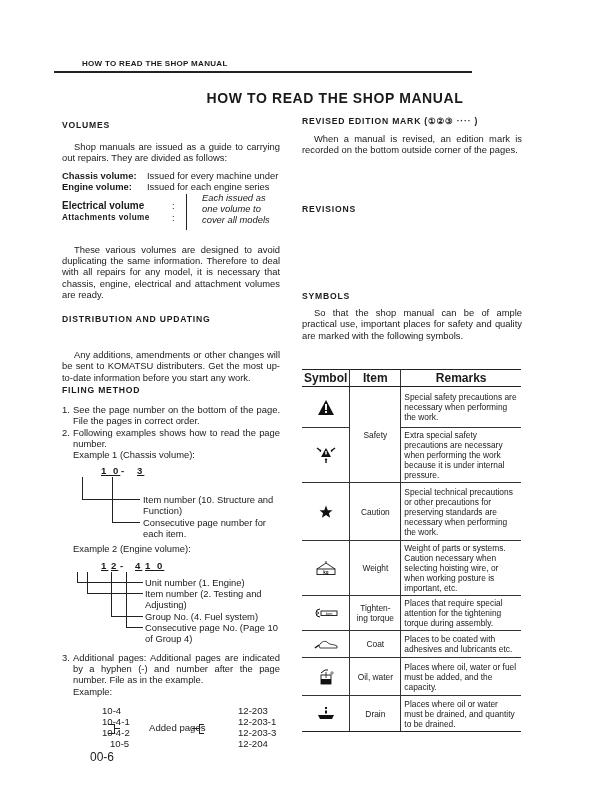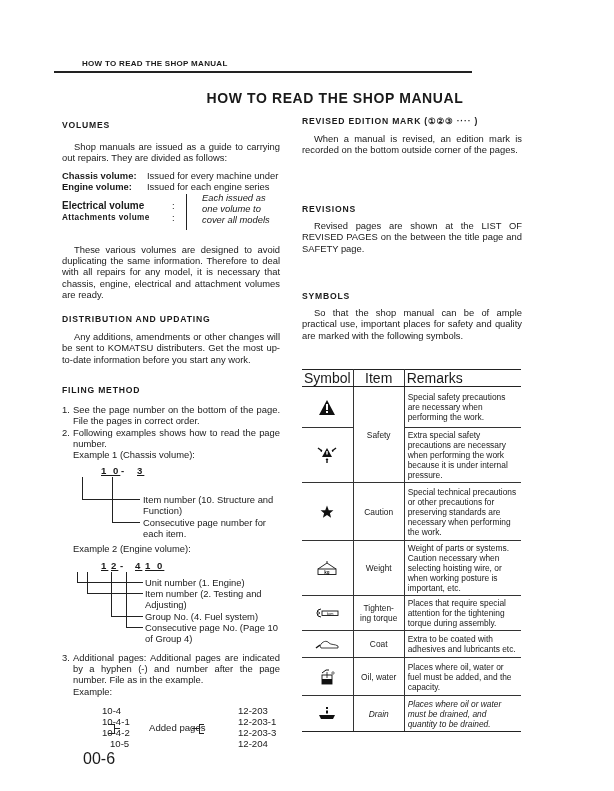--- a/index.html
+++ b/index.html
@@ -34,29 +34,29 @@
 
   .code { font-weight: bold; letter-spacing: 2px; font-size: 9.6px; }
   .underline { text-decoration: underline; }
 
   .diag { position: absolute; }
   .line { position: absolute; background: #222; }
   .dlabel { position: absolute; font-size: 9.4px; line-height: 11px; }
 
   
   .sym-table { position: absolute; left: 302px; top: 369px; width: 219px; border-collapse: collapse; font-size: 8.4px; line-height: 10px; }
-  .sym-table th { font-weight: normal; font-size: 14px; padding: 3px 2px; border-top: 1.4px solid #222; border-bottom: 1.2px solid #222; }
+  .sym-table th { font-weight: bold; font-size: 12px; padding: 3px 2px; border-top: 1.4px solid #222; border-bottom: 1.2px solid #222; }
   .sym-table td { padding: 2px 3px; vertical-align: middle; border-bottom: 1.2px solid #333; }
   .sym-table .c-sym { width: 40px; text-align: center; border-right: 1px solid #333; }
   .sym-table .c-item { width: 44px; text-align: center; border-right: 1px solid #333; }
   .sym-table .c-rem { text-align: left; }
-  .sym-table tr.last td { border-bottom: 1.6px solid #222; font-style: italic; }
+  .sym-table tr.last td { border-bottom: 1.6px solid #222; }
   .icon svg { display: block; margin: 0 auto; }
 
-  .footer-page { left: 55px; top: 750px; font-size: 16px; }
+  .footer-page { left: 62px; top: 750px; font-size: 12px; }
 </style>
 </head>
 <body>
 
 <div class="abs running-header">HOW TO READ THE SHOP MANUAL</div>
 <div class="abs header-rule"></div>
 <div class="abs page-title">HOW TO READ THE SHOP MANUAL</div>
 
 <div class="col col-left" style="top:120px;">
   <p class="h">VOLUMES</p>
@@ -77,21 +77,21 @@
       <span class="colon" style="left:110px; top:20px;">:</span>
       <span class="brace"></span>
       <span class="txt" style="width:78px;font-style:italic;">Each issued as one volume to cover all models</span>
     </div>
   </div>
   <p class="p indent" style="margin-top:12px;">These various volumes are designed to avoid duplicating the same information. Therefore to deal with all repairs for any model, it is necessary that chassis, engine, electrical and attachment volumes are ready.</p>
 </div>
 
 <div class="col col-left" style="top:314px;">
   <p class="h">DISTRIBUTION AND UPDATING</p>
-  <p class="p indent" style="margin-top:6px;">Any additions, amendments or other changes will be sent to KOMATSU distributers. Get the most up-to-date information before you start any work.</p>
+  <p class="p indent" style="margin-top:24px;">Any additions, amendments or other changes will be sent to KOMATSU distributers. Get the most up-to-date information before you start any work.</p>
 </div>
 
 <div class="col col-left" style="top:385px;">
   <p class="h">FILING METHOD</p>
   <ol class="numlist" style="margin-top:8px;">
     <li>
       <span class="num">1.</span>
       <span>See the page number on the bottom of the page. File the pages in correct order.</span>
     </li>
     <li>
@@ -170,34 +170,33 @@
 
 <div class="abs footer-page">00-6</div>
 
 <div class="col col-right" style="top:116px;">
   <p class="h">REVISED EDITION MARK (①②③ ···· )</p>
   <p class="p indent" style="margin-top:6px;">When a manual is revised, an edition mark is recorded on the bottom outside corner of the pages.</p>
 </div>
 
 <div class="col col-right" style="top:204px;">
   <p class="h">REVISIONS</p>
-  <p class="p indent" style="margin-top:5px;">Revised pages are shown at the LIST OF REVISED PAGES on the between the title page and SAFETY page.</p>
 </div>
 
 <div class="col col-right" style="top:291px;">
   <p class="h">SYMBOLS</p>
   <p class="p indent" style="margin-top:5px;">So that the shop manual can be of ample practical use, important places for safety and quality are marked with the following symbols.</p>
 </div>
 
 <table class="sym-table">
   <thead>
     <tr>
       <th class="c-sym">Symbol</th>
       <th class="c-item">Item</th>
-      <th class="c-rem" style="text-align:left;">Remarks</th>
+      <th class="c-rem" style="text-align:center;">Remarks</th>
     </tr>
   </thead>
   <tbody>
     <tr style="height:41px;">
       <td class="c-sym icon">
         <span>
           <svg width="16" height="15" viewBox="0 0 16 15">
               <polygon points="8,0 16,15 0,15" fill="#111"></polygon>
               <rect x="7" y="4" width="2" height="6" fill="#fff"></rect>
               <rect x="7" y="11" width="2" height="2" fill="#fff"></rect>
@@ -269,21 +268,21 @@
     <tr style="height:27px;">
       <td class="c-sym icon">
         <span>
           <svg width="24" height="9" viewBox="0 0 24 9">
             <line x1="1" y1="8" x2="5" y2="5" stroke="#111" stroke-width="1.4"></line>
             <path d="M5,6 C7,1 12,0 14,3 C16,5 20,4 23,6 L23,8 L6,8 Z" fill="#fff" stroke="#111" stroke-width="0.8"></path>
           </svg>
         </span>
       </td>
       <td class="c-item">Coat</td>
-      <td class="c-rem">Extra to be coated with adhesives and lubricants etc.</td>
+      <td class="c-rem">Places to be coated with adhesives and lubricants etc.</td>
     </tr>
     <tr style="height:38px;">
       <td class="c-sym icon">
         <span>
           <svg width="16" height="16" viewBox="0 0 16 16">
             <path d="M3,4 L7,1 L10,1" fill="none" stroke="#111" stroke-width="1"></path>
             <rect x="3" y="6" width="10" height="9" fill="#fff" stroke="#111" stroke-width="0.9"></rect>
             <rect x="3" y="10" width="10" height="5" fill="#111"></rect>
             <line x1="8" y1="3" x2="8" y2="9" stroke="#111" stroke-width="0.8"></line>
             <circle cx="14" cy="4" r="1.2" fill="none" stroke="#111" stroke-width="0.6"></circle>

